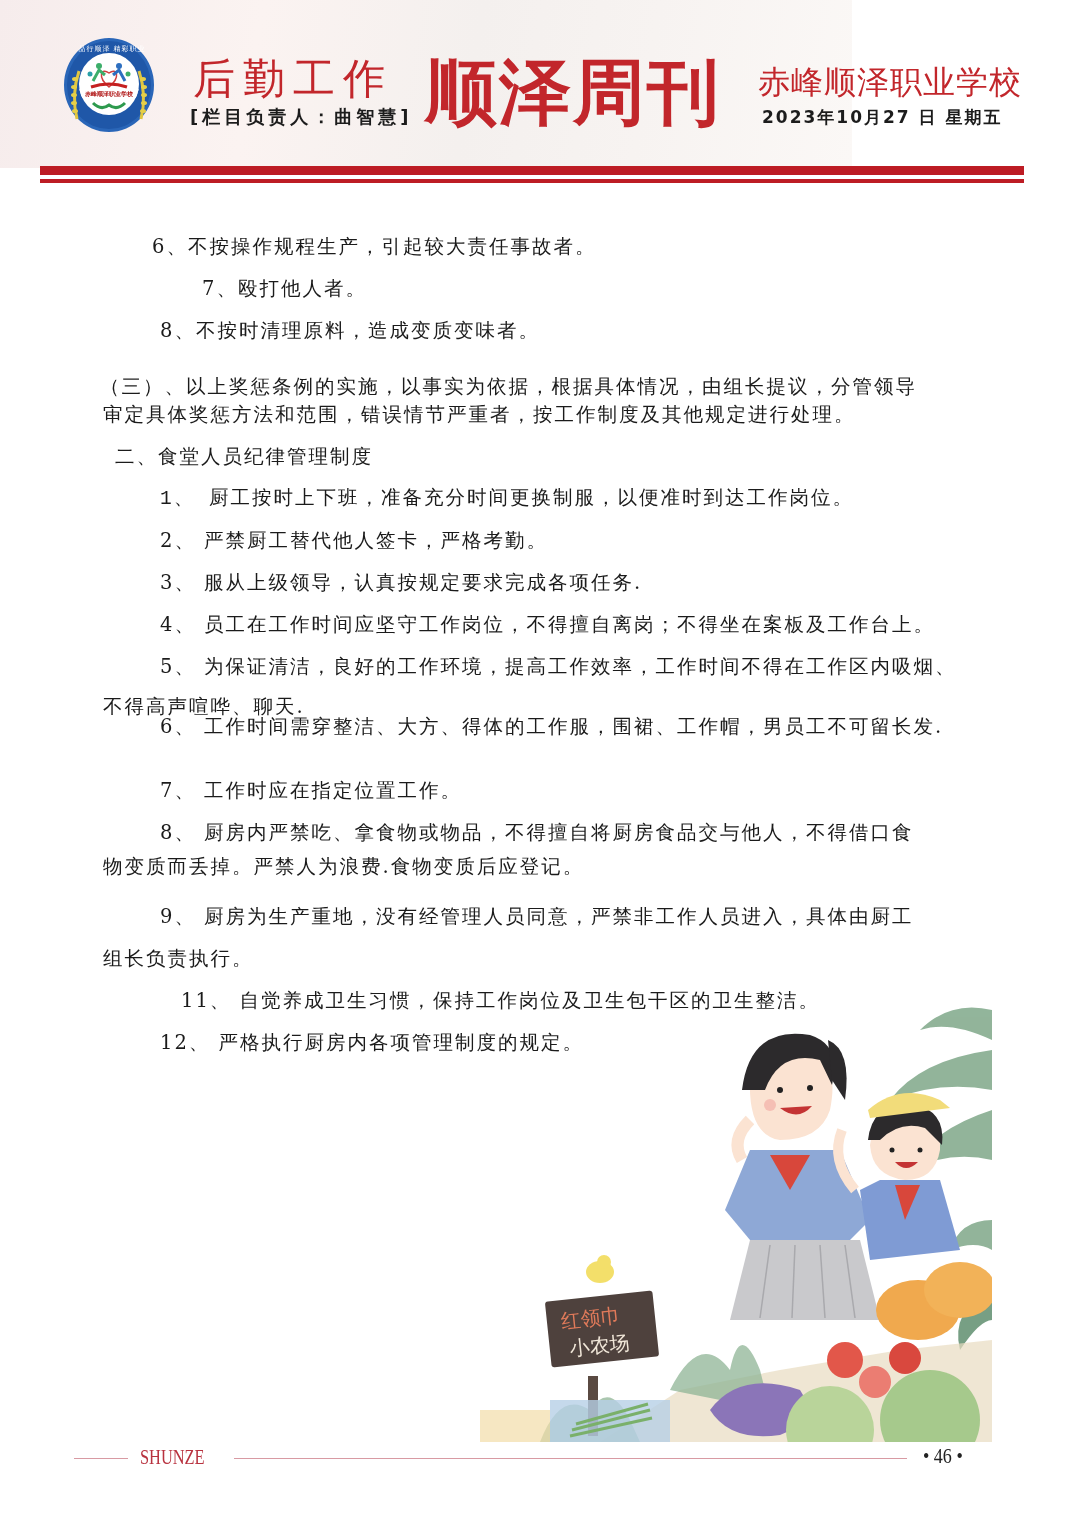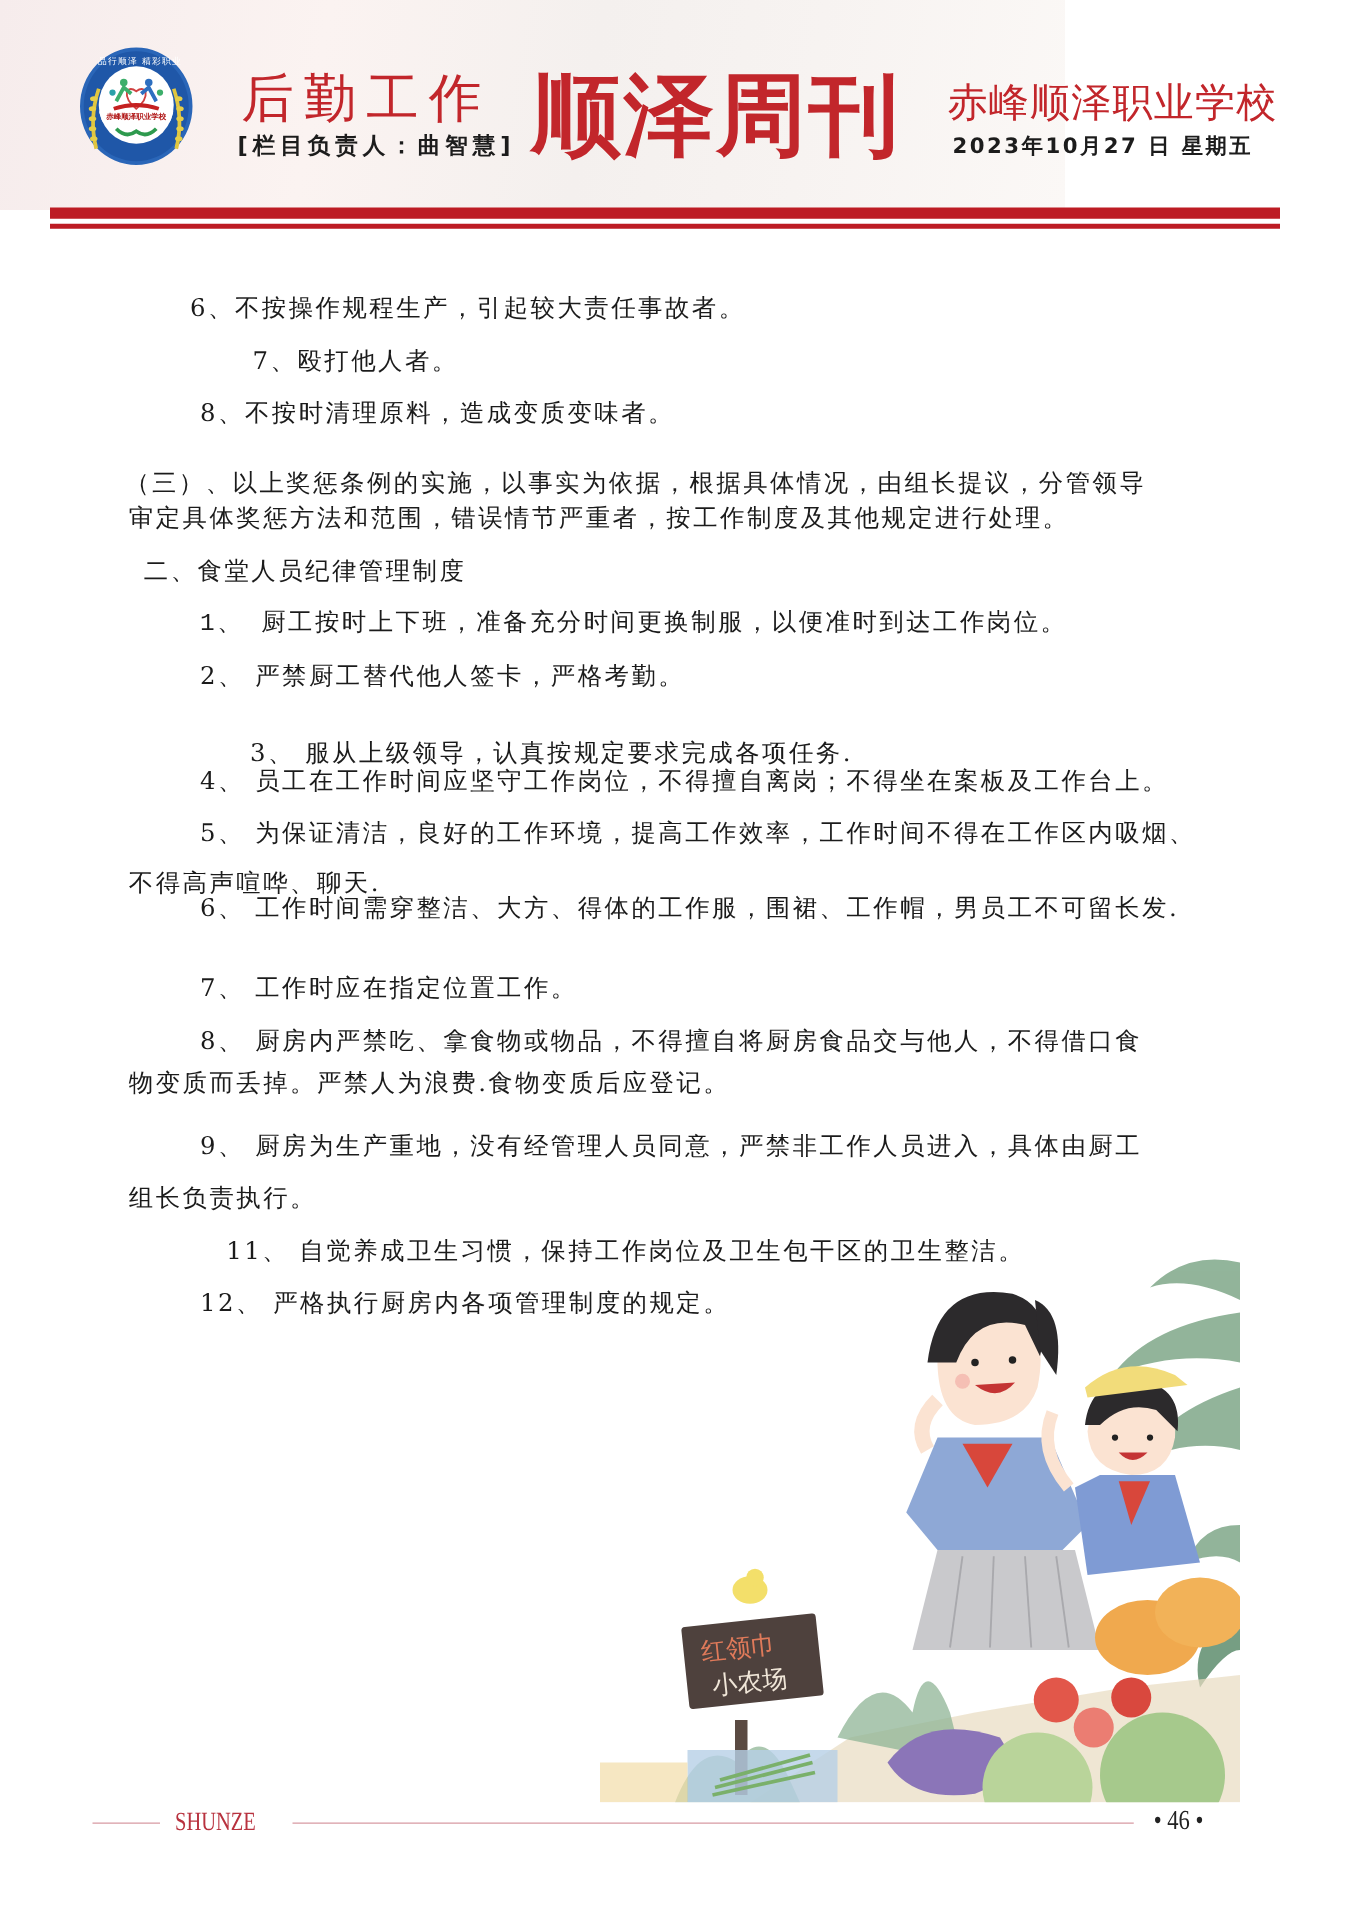--- a/index.html
+++ b/index.html
@@ -205,21 +205,21 @@
 
 <div class="content">
   <div class="line" style="left:152px; top:8px;">6、不按操作规程生产，引起较大责任事故者。</div>
   <div class="line" style="left:160px; top:50px;margin-left:42px;">7、殴打他人者。</div>
   <div class="line" style="left:160px; top:92px;">8、不按时清理原料，造成变质变味者。</div>
   <div class="line" style="left:100px; top:148px;">（三）、以上奖惩条例的实施，以事实为依据，根据具体情况，由组长提议，分管领导</div>
   <div class="line" style="left:103px; top:176px;">审定具体奖惩方法和范围，错误情节严重者，按工作制度及其他规定进行处理。</div>
   <div class="line" style="left:103px; top:218px;margin-left:12px;">二、食堂人员纪律管理制度</div>
   <div class="line" style="left:160px; top:260px;font-family:Liberation Mono, monospace;">1、  厨工按时上下班，准备充分时间更换制服，以便准时到达工作岗位。</div>
   <div class="line" style="left:160px; top:302px;">2、  严禁厨工替代他人签卡，严格考勤。</div>
-  <div class="line" style="left:160px; top:364px;margin-left:40px;">3、  服从上级领导，认真按规定要求完成各项任务.</div>
+  <div class="line" style="left:160px; top:344px;">3、  服从上级领导，认真按规定要求完成各项任务.</div>
   <div class="line" style="left:160px; top:386px;">4、  员工在工作时间应坚守工作岗位，不得擅自离岗；不得坐在案板及工作台上。</div>
   <div class="line" style="left:160px; top:428px;">5、 为保证清洁，良好的工作环境，提高工作效率，工作时间不得在工作区内吸烟、</div>
   <div class="line" style="left:103px; top:468px;">不得高声喧哗、聊天.</div>
   <div class="line" style="left:160px; top:488px;">6、  工作时间需穿整洁、大方、得体的工作服，围裙、工作帽，男员工不可留长发.</div>
   <div class="line" style="left:160px; top:552px;text-align:right;">7、  工作时应在指定位置工作。</div>
   <div class="line" style="left:160px; top:594px;">8、  厨房内严禁吃、拿食物或物品，不得擅自将厨房食品交与他人，不得借口食</div>
   <div class="line" style="left:103px; top:628px;">物变质而丢掉。严禁人为浪费.食物变质后应登记。</div>
   <div class="line" style="left:160px; top:678px;">9、  厨房为生产重地，没有经管理人员同意，严禁非工作人员进入，具体由厨工</div>
   <div class="line" style="left:103px; top:720px;">组长负责执行。</div>
   <div class="line" style="left:160px; top:762px;margin-left:21px;">11、  自觉养成卫生习惯，保持工作岗位及卫生包干区的卫生整洁。</div>

